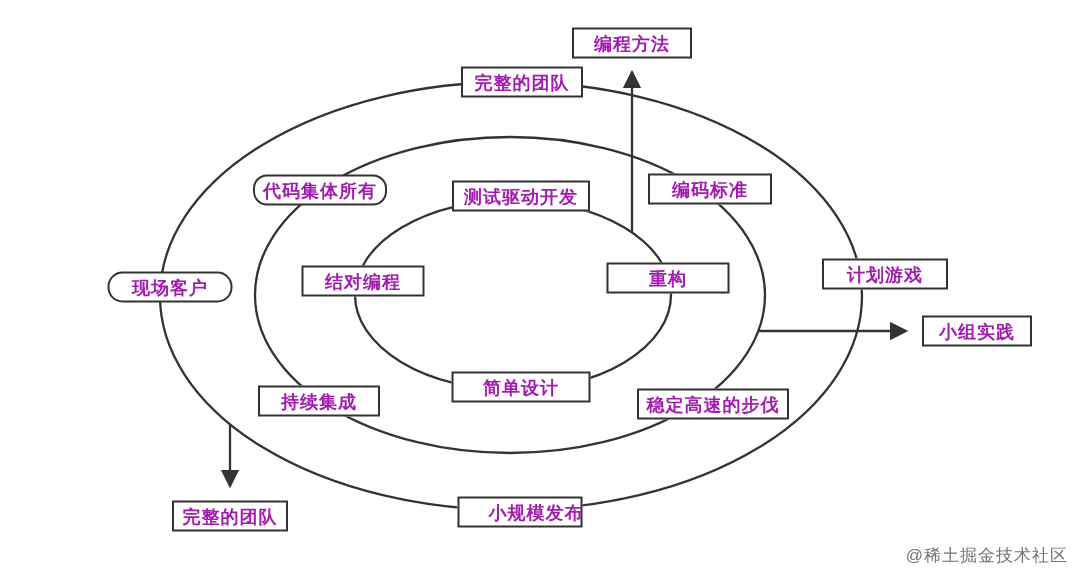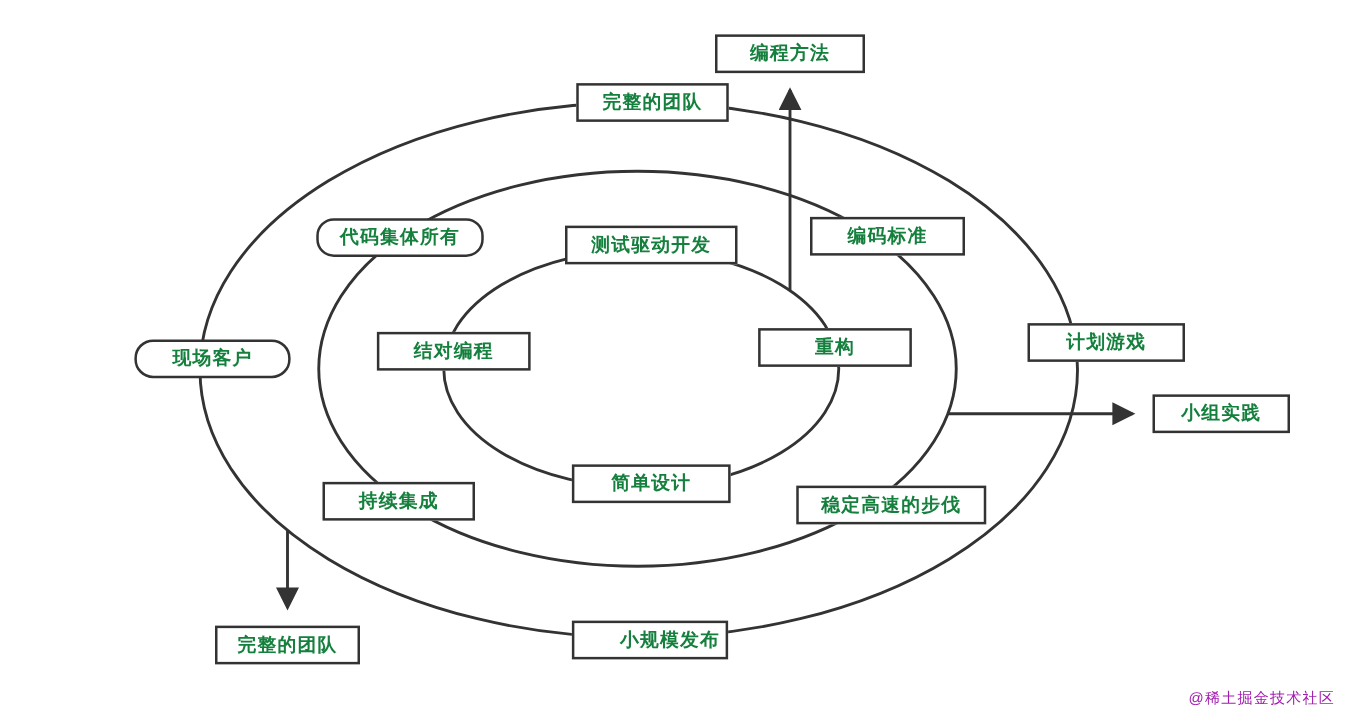--- a/index.html
+++ b/index.html
@@ -6,43 +6,43 @@
   body{background:#ffffff;font-family:"Liberation Sans","DejaVu Sans",sans-serif;}
   #canvas{
     position:relative;width:1080px;height:575px;background:#ffffff;overflow:hidden;
   }
   #rings{position:absolute;left:0;top:0;z-index:1;}
   .node{
     position:absolute;z-index:2;box-sizing:border-box;
     transform:translate(-50%,-50%);
     background:#ffffff;border:2px solid #333333;
     display:flex;align-items:center;justify-content:center;
-    font-size:15px;font-weight:600;color:#15803d;
+    font-size:18px;font-weight:600;color:#a21caf;
     white-space:nowrap;height:31px;letter-spacing:1px;
   }
   
   #n-programming-method   {left:632px;top:43px; width:120px;}
   #n-whole-team           {left:522px;top:82px; width:122px;}
   #n-collective-ownership {left:320px;top:190px;width:134px;border-radius:14px;}
   #n-tdd                  {left:521px;top:196px;width:138px;}
   #n-coding-standard      {left:710px;top:189px;width:124px;}
   #n-onsite-customer      {left:170px;top:287px;width:125px;border-radius:15px;}
   #n-pair-programming     {left:363px;top:281px;width:123px;}
   #n-refactoring          {left:668px;top:278px;width:123px;}
   #n-planning-game        {left:861px;top:274px;width:126px;margin-left:24px;}
   #n-group-practice       {left:977px;top:331px;width:110px;}
   #n-continuous-integration{left:319px;top:401px;width:122px;}
-  #n-simple-design        {left:521px;top:387px;width:127px;}
+  #n-simple-design        {left:521px;top:387px;width:139px;}
   #n-sustainable-pace     {left:713px;top:404px;width:152px;}
   #n-metaphor             {left:521px;top:453px;width:122px;}
   #n-small-releases       {left:520px;top:512px;width:125px;padding-left:32px;}
   #n-delivery-management  {left:230px;top:516px;width:116px;}
   #watermark{
     position:absolute;z-index:3;right:12px;bottom:8px;
-    font-size:12px;color:#a21caf;letter-spacing:1px;
+    font-size:17px;color:#737373;letter-spacing:1px;
   }
 </style>
 </head>
 <body>
 
 <div id="canvas">
 
   <svg id="rings" width="1080" height="575" viewBox="0 0 1080 575">
     <defs>
       <marker id="arrowhead" markerWidth="9" markerHeight="9" refX="7" refY="4" orient="auto" markerUnits="strokeWidth">

